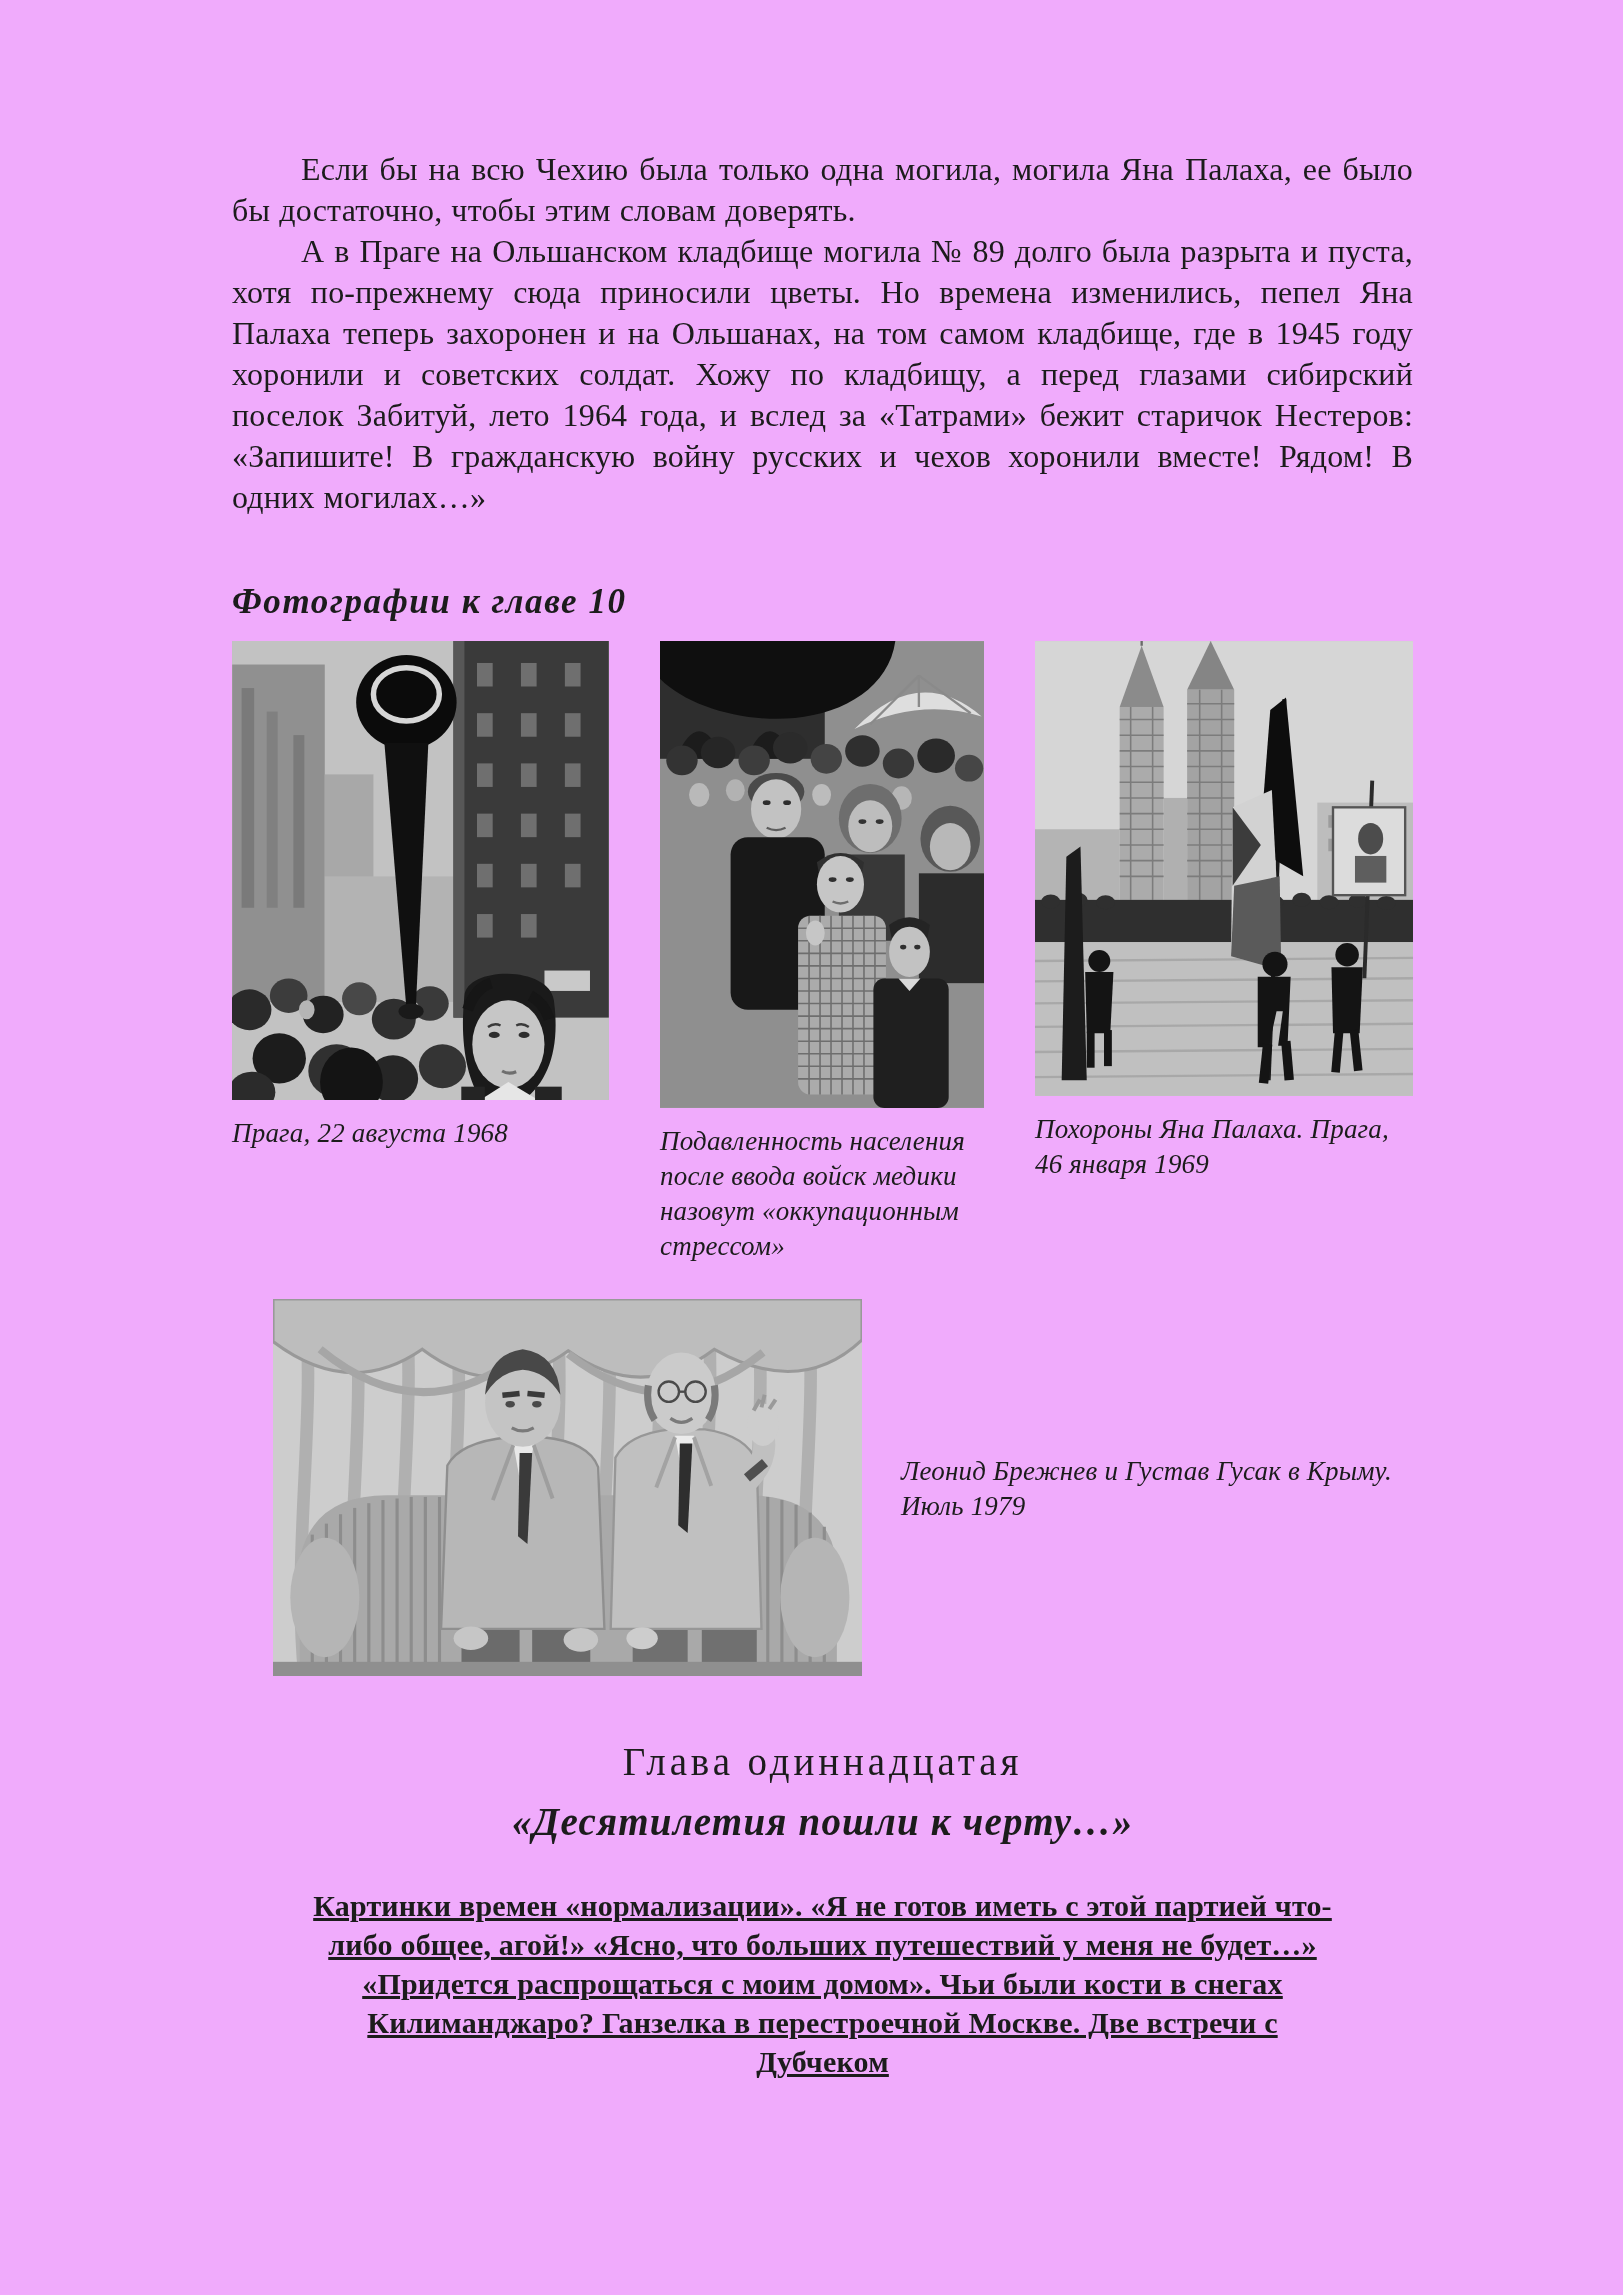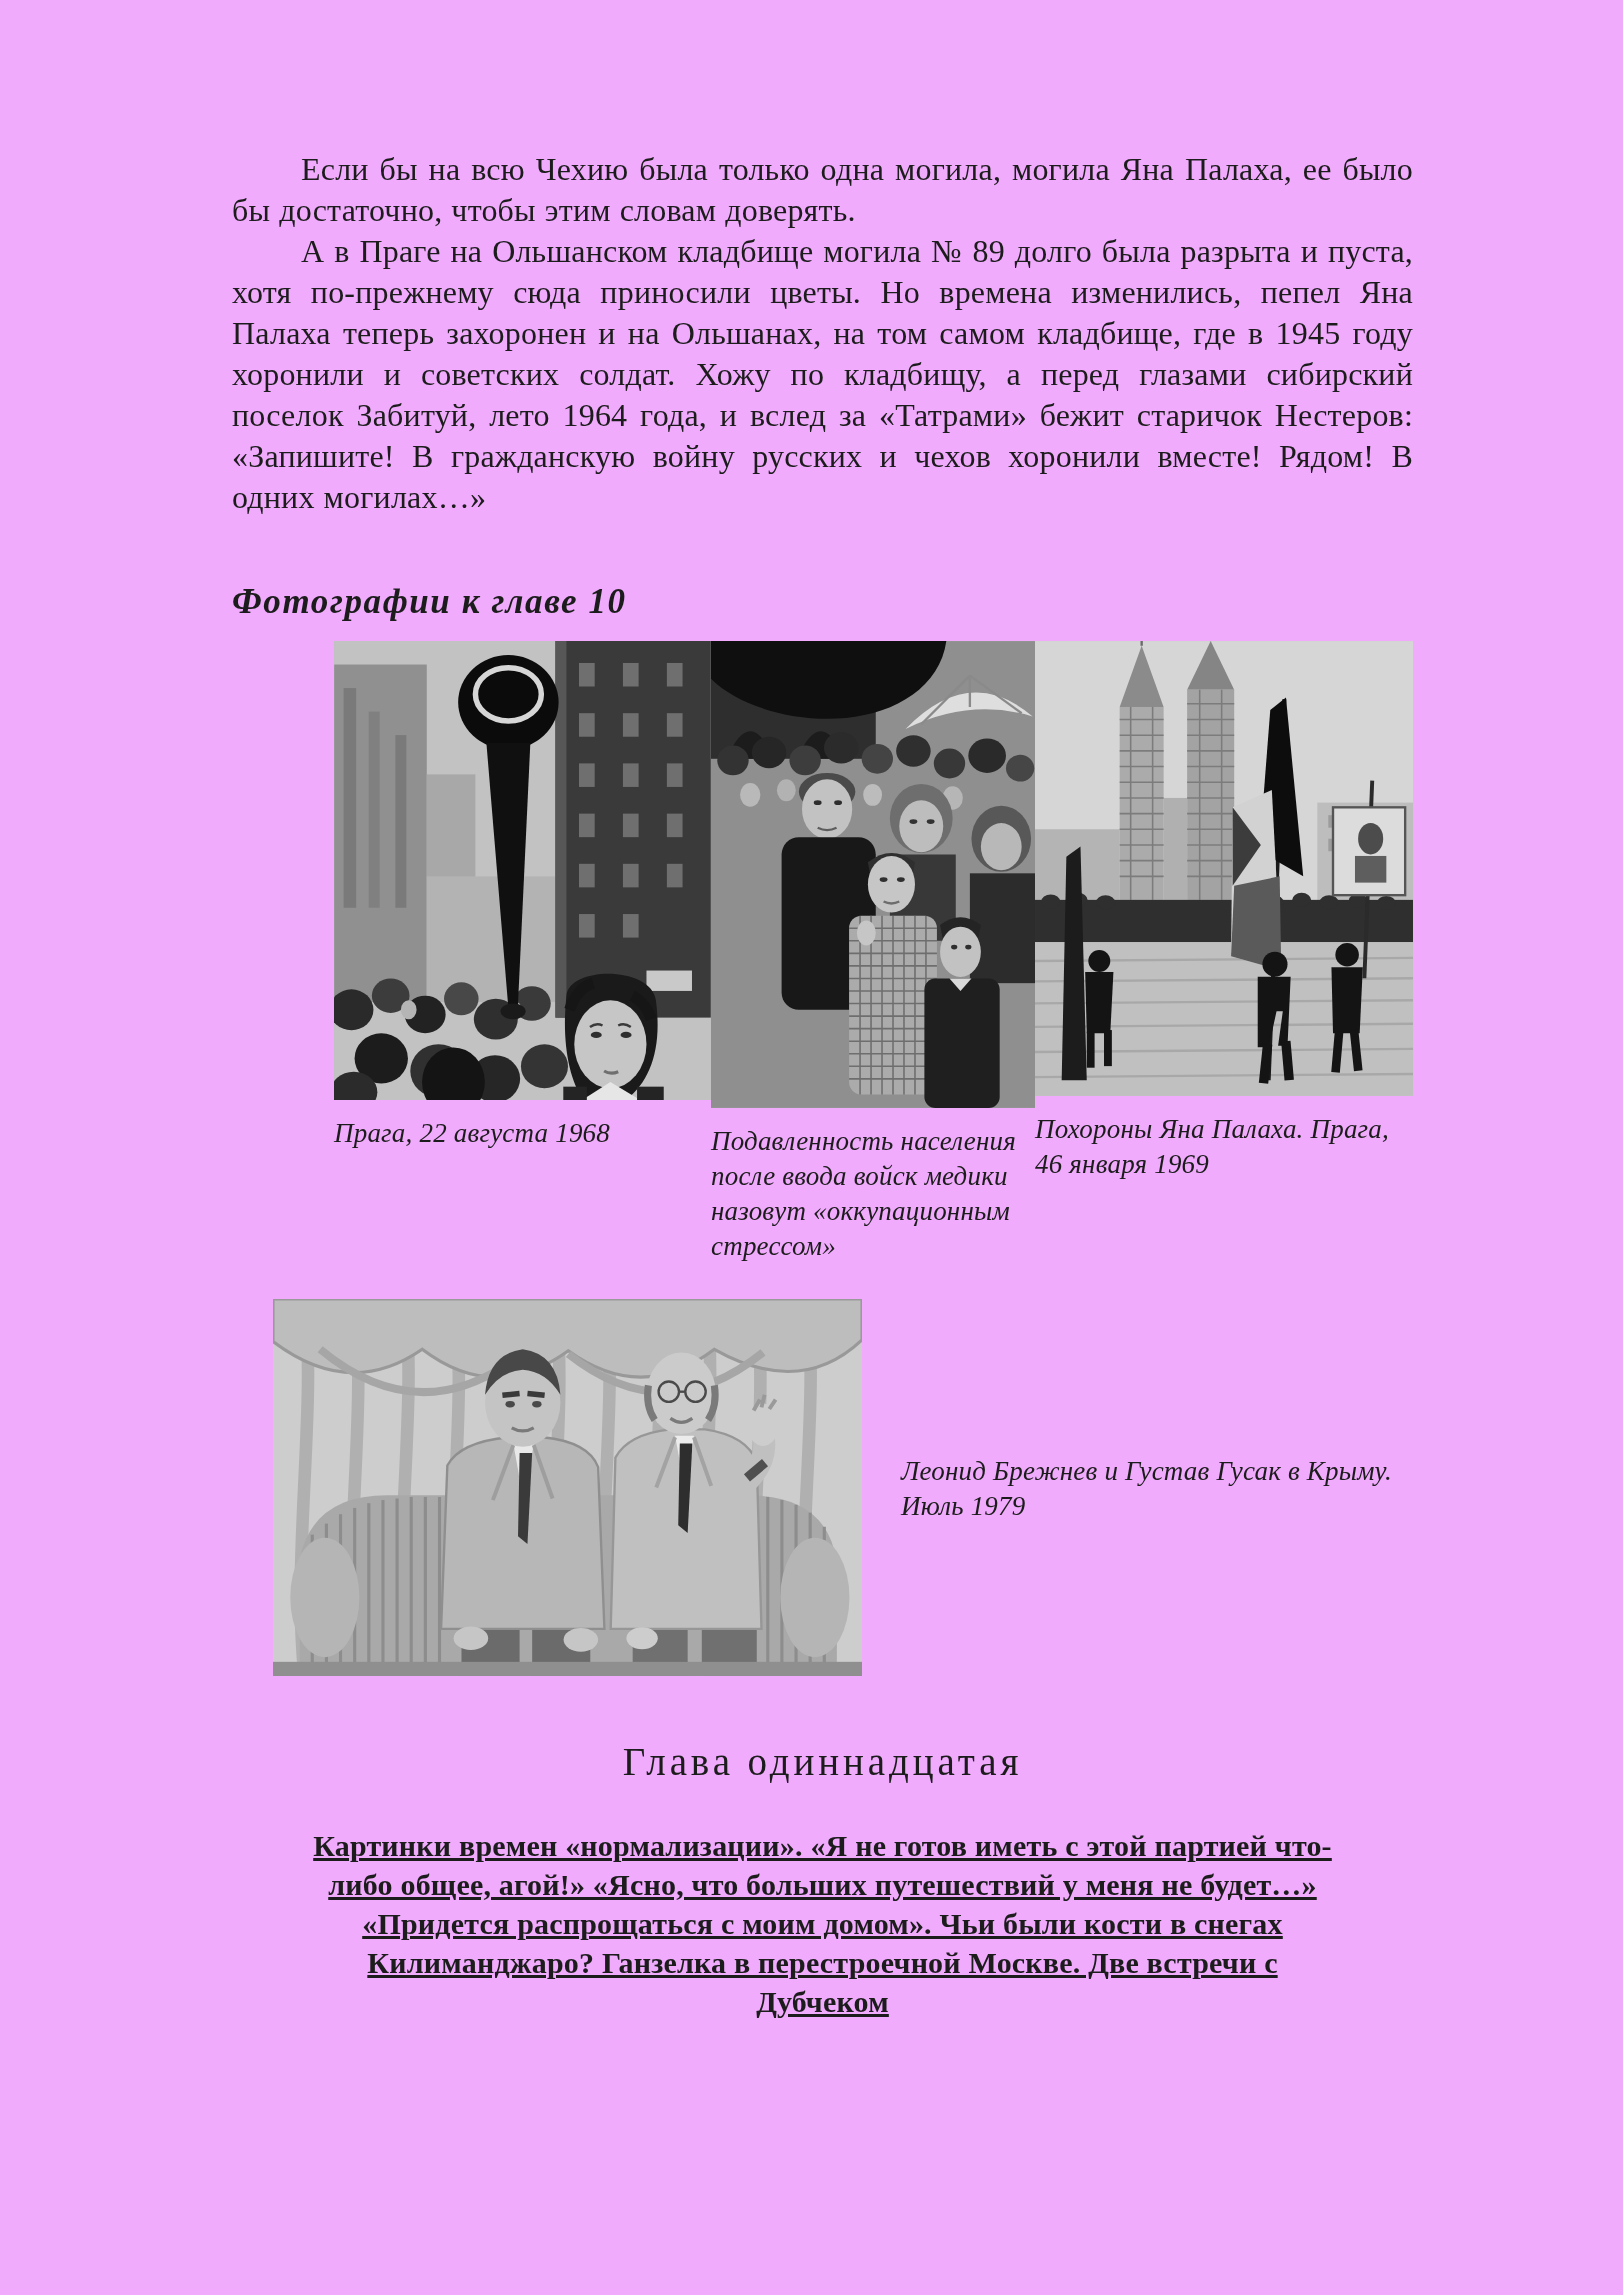--- a/index.html
+++ b/index.html
@@ -22,21 +22,21 @@
   }
   .photos-heading {
     margin-top:64px;
     text-align:left;
     font-style:italic; font-weight:bold;
     font-size:35px; letter-spacing:1.6px;
   }
   .photo-row {
     margin-top:19px;
     width:1181px;
-    display:flex; justify-content:flex-end; align-items:flex-start;
+    display:flex; justify-content:space-between; align-items:flex-start;
   }
   figure { margin:0; }
   .photo-frame { display:block; background:#bdbdbd; }
   .photo-frame svg { display:block; }
   figcaption, .side-caption {
     margin-top:15.7px;
     font-style:italic;
     font-size:27px; line-height:35px;
     letter-spacing:0.2px;
   }
@@ -439,16 +439,17 @@
             <ellipse cx="470" cy="432" rx="20" ry="14" fill="#cdcdcd"></ellipse>
           </g>
           <rect x="0" y="462" width="750" height="18" fill="#8f8f8f"></rect>
         </svg>
       </span>
     </figure>
     <div class="side-caption">Леонид Брежнев и Густав Гусак в Крыму. Июль 1979</div>
   </div>
 
   <h1 class="chapter-title">Глава одиннадцатая</h1>
+  <h2 class="chapter-subtitle">«Десятилетия пошли к черту…»</h2>
   <p class="chapter-summary">Картинки времен «нормализации». «Я не готов иметь с этой партией что-либо общее, агой!» «Ясно, что больших путешествий у меня не будет…» «Придется распрощаться с моим домом». Чьи были кости в снегах Килиманджаро? Ганзелка в перестроечной Москве. Две встречи с Дубчеком</p>
 
 </div>
 
 
 </body></html>

